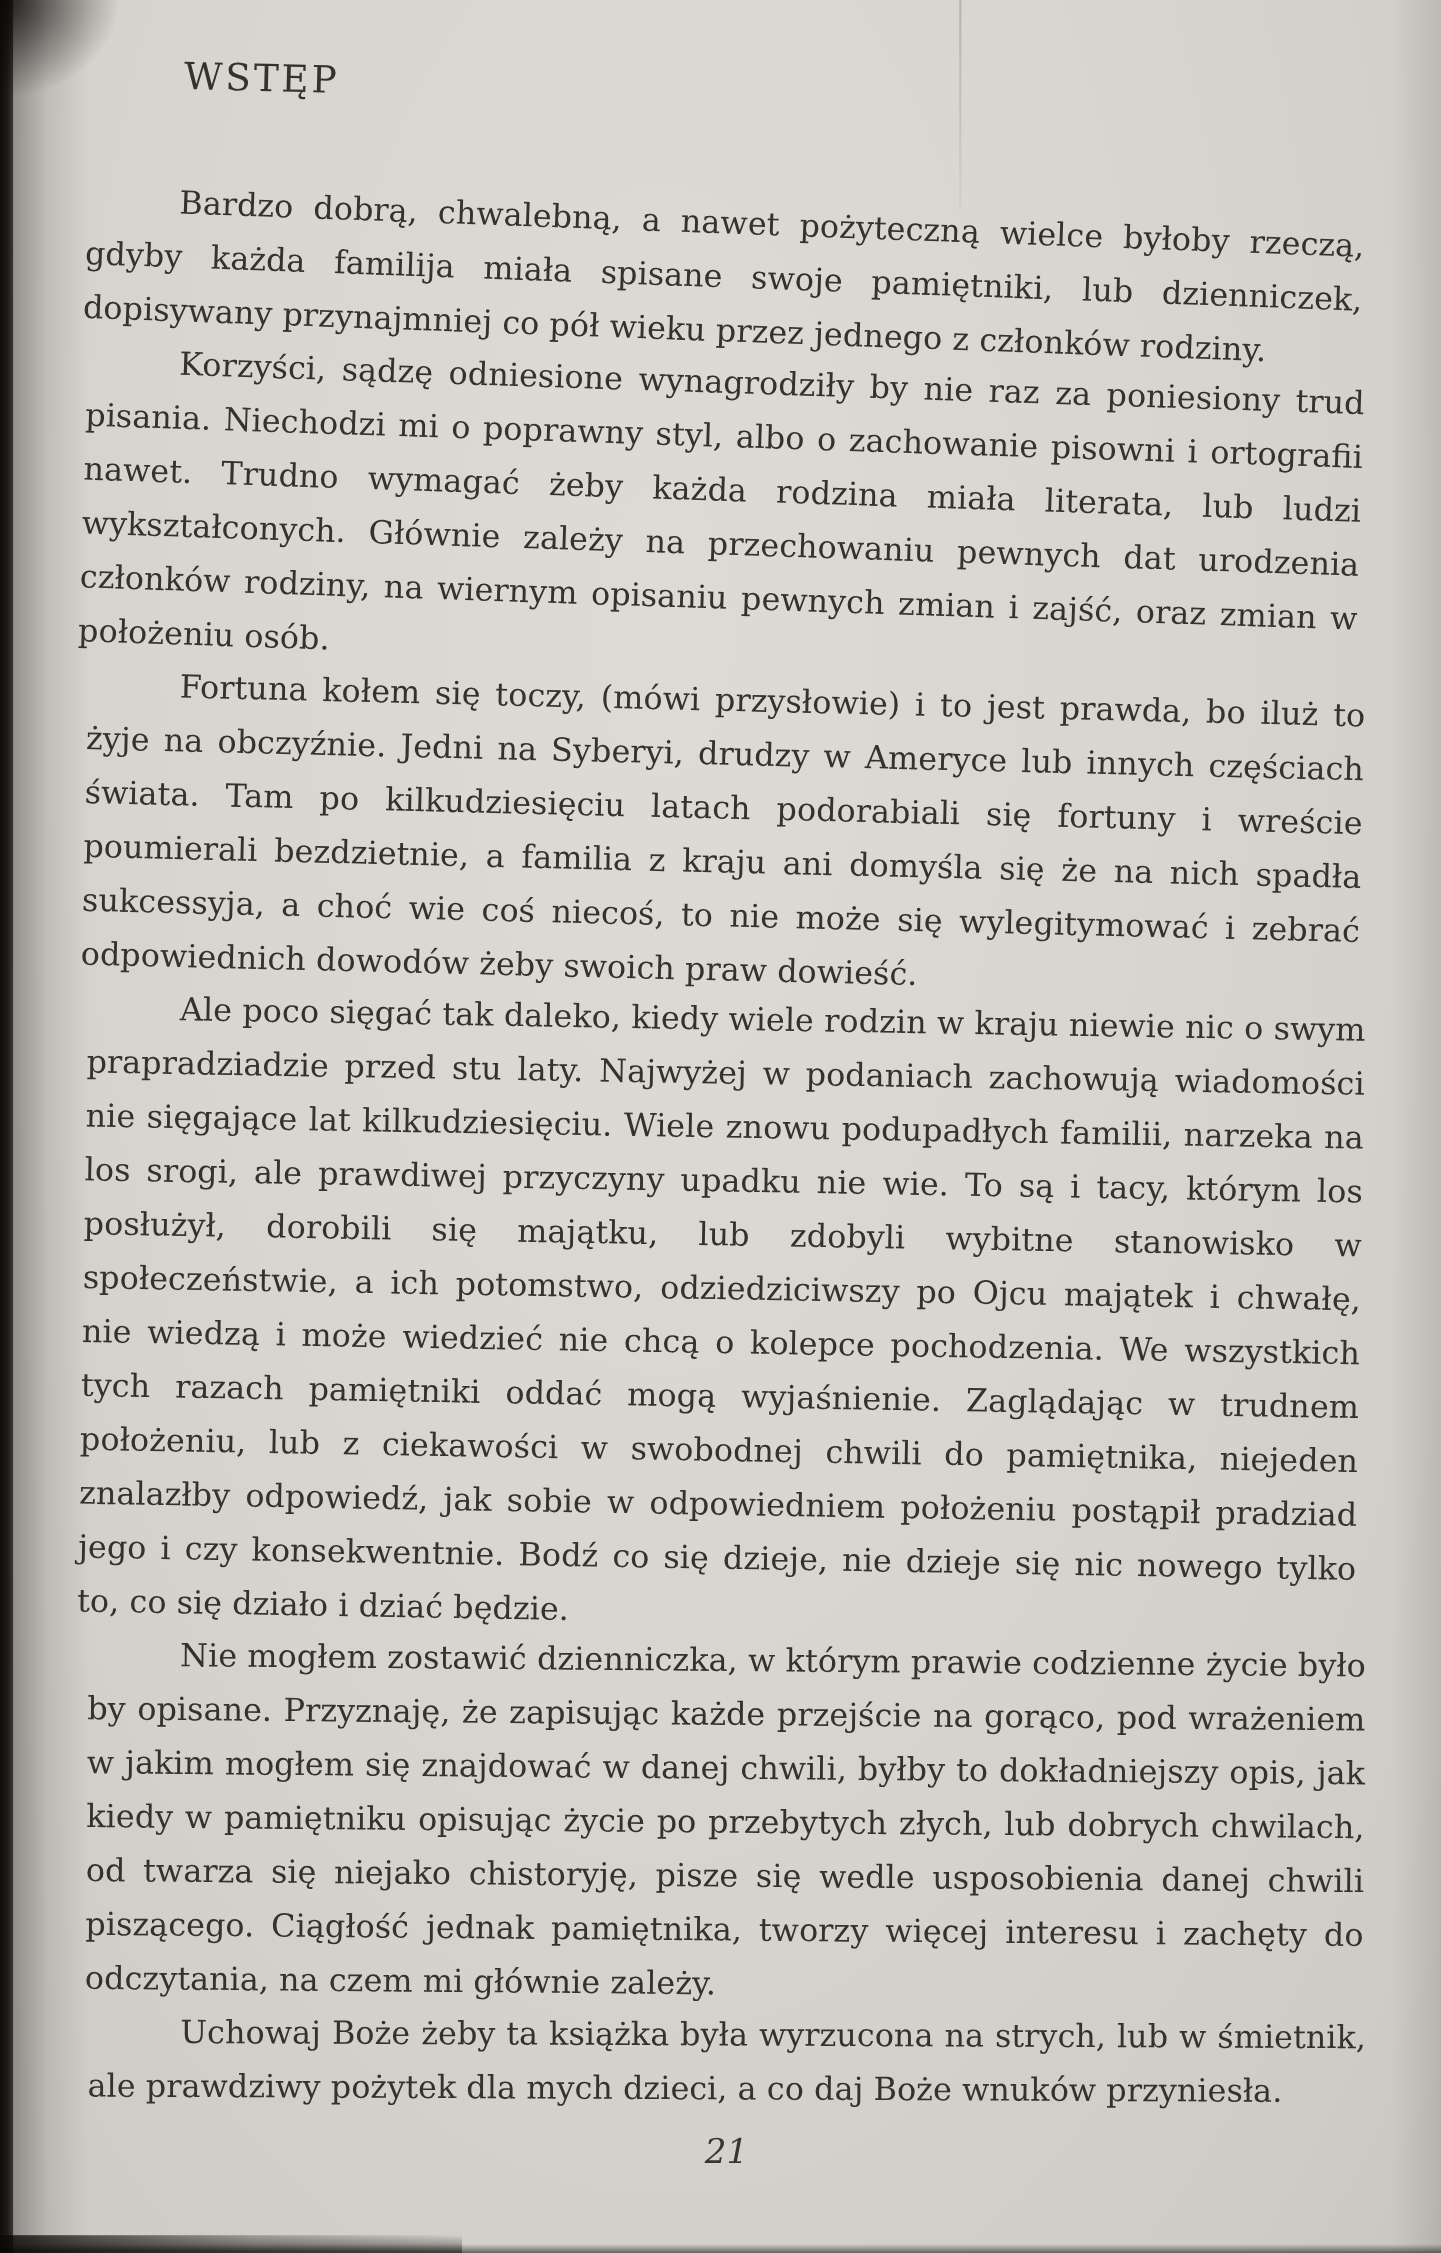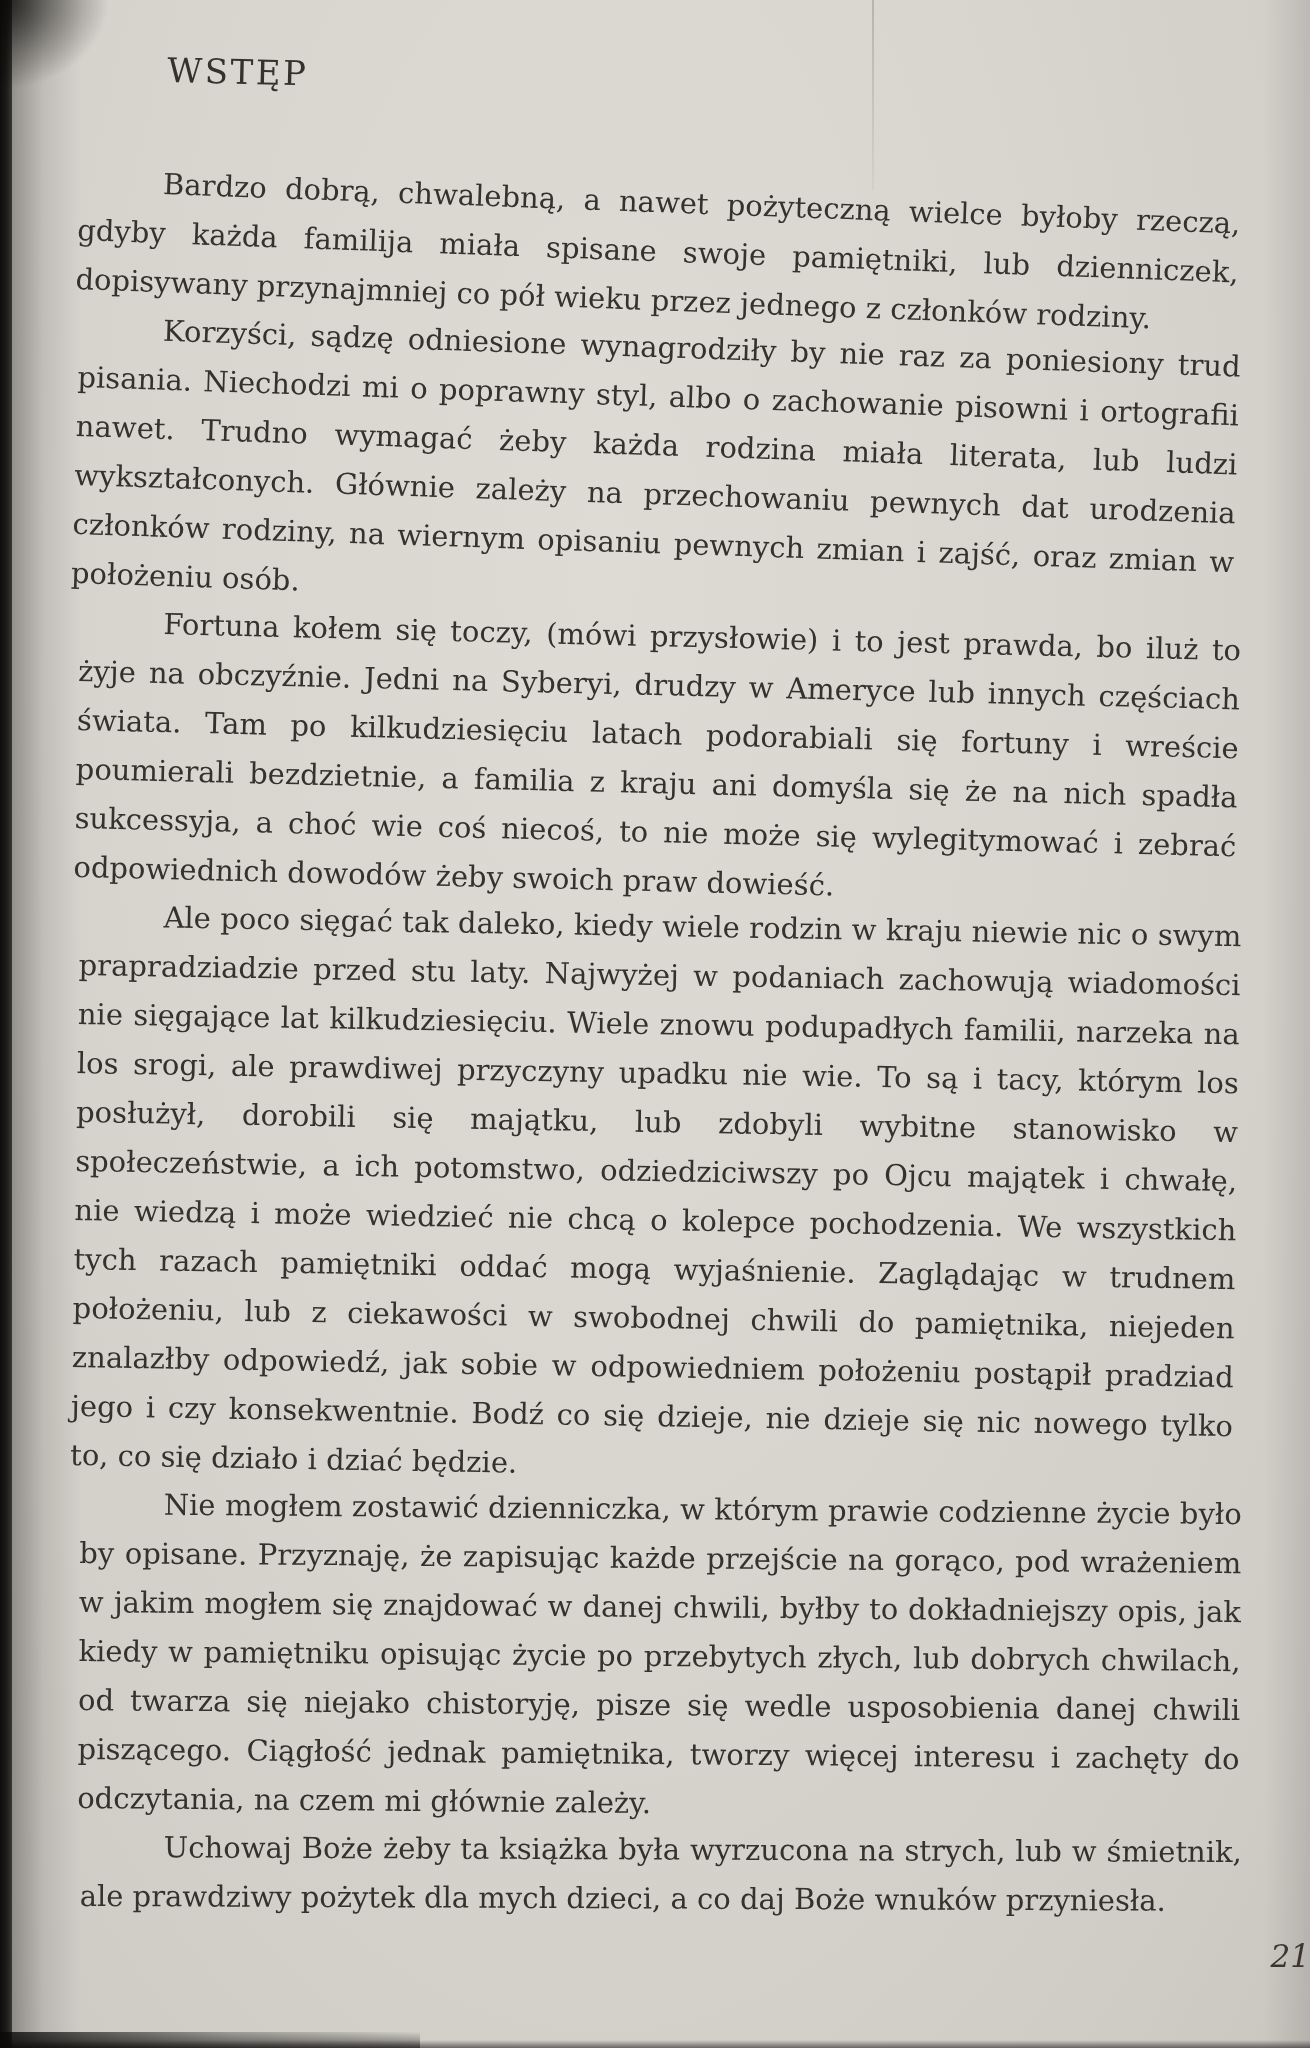--- a/index.html
+++ b/index.html
@@ -70,21 +70,21 @@
     transform-origin:left top;
   }
   .content p:nth-of-type(1){transform:rotate(2.1deg);}
   .content p:nth-of-type(2){transform:rotate(1.9deg);}
   .content p:nth-of-type(3){transform:rotate(1.4deg);}
   .content p:nth-of-type(4){transform:rotate(1.0deg);}
   .content p:nth-of-type(5){transform:rotate(0.5deg);}
   .content p:nth-of-type(6){transform:rotate(0.25deg);}
   .page-number{
     position:absolute;left:11px;right:0;top:1938px;
-    text-align:right;
+    text-align:center;
     font-style:italic;
     font-size:31px;
     color:#3a362f;
   }
 </style>
 </head>
 <body>
 
 <div class="page">
   <div class="binding-edge"></div>

